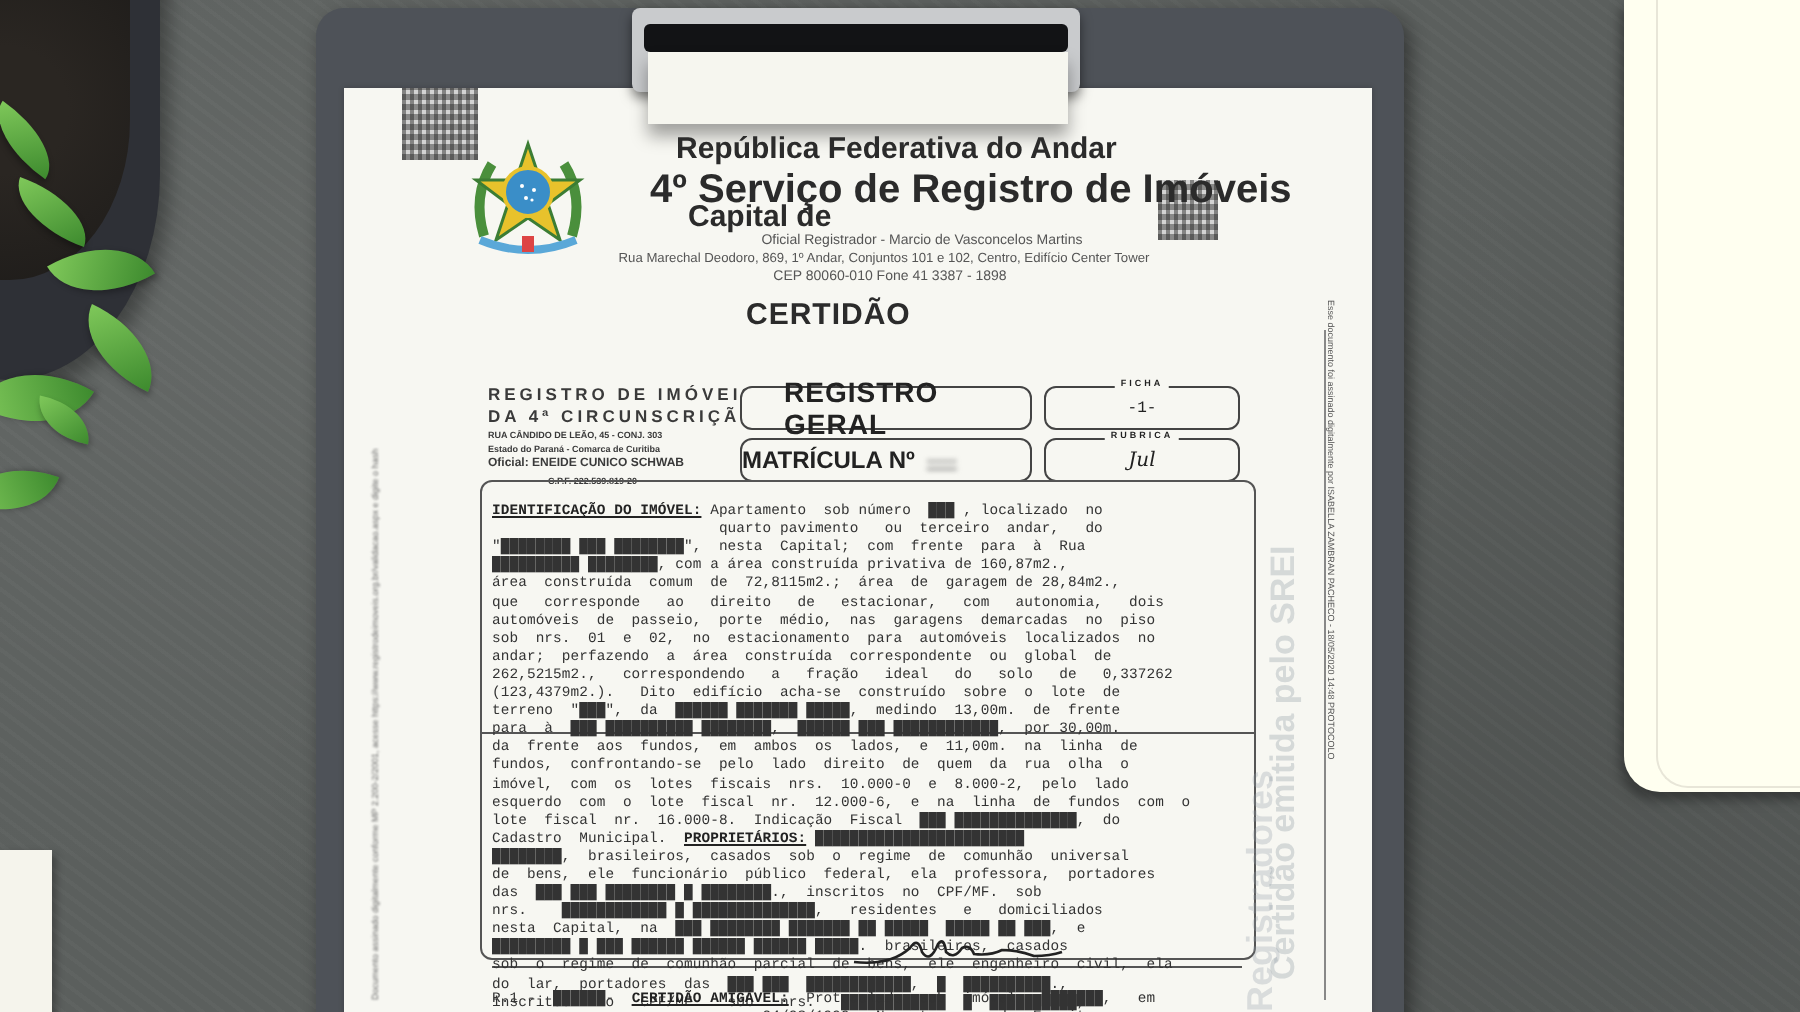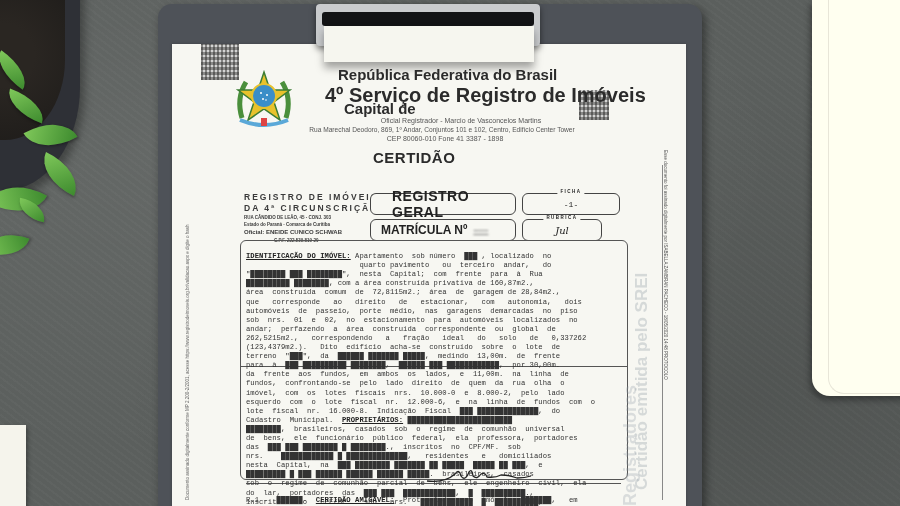--- a/index.html
+++ b/index.html
@@ -165,49 +165,49 @@
   <polygon points="32,4 38,22 58,22 42,34 48,52 32,41 16,52 22,34 6,22 26,22" fill="#e8c22c" stroke="#3c7d34" stroke-width="1.5"></polygon>
   <circle cx="32" cy="28" r="12" fill="#3a8ec8" stroke="#e8c22c" stroke-width="2"></circle>
   <circle cx="29" cy="25" r="1" fill="#fff"></circle>
     <circle cx="35" cy="27" r="1" fill="#fff"></circle>
     <circle cx="31" cy="31" r="1" fill="#fff"></circle>
     <circle cx="34" cy="32" r="0.8" fill="#fff"></circle>
   <path d="M8 52 Q32 62 56 52" stroke="#5aa8d8" stroke-width="4" fill="none"></path>
   <rect x="29" y="50" width="6" height="8" fill="#d44"></rect>
 </svg>
 
-<div class="hdr-line" style="top:66px;left:338px;font-size:15px;">República Federativa do Brasil</div>
+<div class="hdr-line" style="top:66px;left:338px;font-size:15px;">República Federativa do Andar</div>
 <div class="hdr-line" style="top:84px;left:325px;font-size:20px;">4º Serviço de Registro de Imóveis</div>
 <div class="hdr-line" style="top:100px;left:344px;font-size:15px;">Capital de</div>
 <div class="small-line" style="left:366px;top:117px;width:190px;">Oficial Registrador - Marcio de Vasconcelos Martins</div>
 <div class="small-line" style="left:297px;top:126px;width:290px;font-size:6.6px;">Rua Marechal Deodoro, 869, 1º Andar, Conjuntos 101 e 102, Centro, Edifício Center Tower</div>
 <div class="small-line" style="left:380px;top:135px;width:130px;">CEP 80060-010 Fone 41 3387 - 1898</div>
 <div class="cert-title">CERTIDÃO</div>
 
 <div class="office-block">
   <div class="t1">REGISTRO DE IMÓVEIS</div>
   <div class="t1">DA 4ª CIRCUNSCRIÇÃO</div>
   <div class="t2">RUA CÂNDIDO DE LEÃO, 45 - CONJ. 303</div>
   <div class="t2">Estado do Paraná - Comarca de Curitiba</div>
   <div class="t3">Oficial: ENEIDE CUNICO SCHWAB</div>
   <div class="t2" style="padding-left:30px;">C.P.F. 222.539.819-20</div>
 </div>
 
 <div class="box" style="left:370px;top:193px;width:146px;height:22px;font-size:14px;font-weight:bold;letter-spacing:0.5px;padding-left:21px;">
   <span>REGISTRO GERAL</span>
 </div>
-<div class="box" style="left:370px;top:219px;width:146px;height:22px;font-size:12px;font-weight:bold;justify-content:flex-start;padding-left:10px;">
+<div class="box" style="left:370px;top:219px;width:146px;height:22px;font-size:12px;font-weight:bold;justify-content:flex-start;">
   <span>MATRÍCULA Nº</span>
   <span class="blur" style="margin-left:6px;font-size:9px;text-decoration:underline;">-----</span>
 </div>
 <div class="box" style="left:522px;top:193px;width:98px;height:22px;font-size:8px;">
   <span class="box-label">FICHA</span>
   <span style="font-family:'Liberation Mono',monospace;">-1-</span>
 </div>
-<div class="box" style="left:522px;top:219px;width:80px;height:22px;font-size:10px;font-style:italic;font-family:'DejaVu Serif',serif;text-align:center;">
+<div class="box" style="left:522px;top:219px;width:98px;height:22px;font-size:10px;font-style:italic;font-family:'DejaVu Serif',serif;text-align:center;">
   <span class="box-label" style="font-style:normal;font-family:'Liberation Sans',sans-serif;">RUBRICA</span>
   <span>Jul</span>
 </div>
 
 <div class="body-frame"></div>
 <div class="divider-h" style="left:240px;top:366px;width:388px;"></div>
 <div class="divider-h" style="left:246px;top:483px;width:375px;"></div>
 
 <div class="mono" style="left:246px;top:243px;">
 <div><span class="b">IDENTIFICAÇÃO DO IMÓVEL:</span><span> Apartamento  sob número  ███ , localizado  no</span></div><div>                          quarto pavimento   ou  terceiro  andar,   do</div><div>"████████ ███ ████████",  nesta  Capital;  com  frente  para  à  Rua</div><div>██████████ ████████, com a área construída privativa de 160,87m2.,</div><div>área  construída  comum  de  72,8115m2.;  área  de  garagem de 28,84m2.,</div><div>que   corresponde   ao   direito   de   estacionar,   com   autonomia,   dois</div><div>automóveis  de  passeio,  porte  médio,  nas  garagens  demarcadas  no  piso</div><div>sob  nrs.  01  e  02,  no  estacionamento  para  automóveis  localizados  no</div><div>andar;  perfazendo  a  área  construída  correspondente  ou  global  de</div><div>262,5215m2.,   correspondendo   a   fração   ideal   do   solo   de   0,337262</div><div>(123,4379m2.).   Dito  edifício  acha-se  construído  sobre  o  lote  de</div><div>terreno  "███",  da  ██████ ███████ █████,  medindo  13,00m.  de  frente</div><div>para  à  ███ ██████████ ████████,  ██████ ███ ████████████,  por 30,00m.</div><div>da  frente  aos  fundos,  em  ambos  os  lados,  e  11,00m.  na  linha  de</div><div>fundos,  confrontando-se  pelo  lado  direito  de  quem  da  rua  olha  o</div><div>imóvel,  com  os  lotes  fiscais  nrs.  10.000-0  e  8.000-2,  pelo  lado</div><div>esquerdo  com  o  lote  fiscal  nr.  12.000-6,  e  na  linha  de  fundos  com  o</div><div>lote  fiscal  nr.  16.000-8.  Indicação  Fiscal  ███ ██████████████,  do</div><div><span>Cadastro  Municipal.  </span><span class="b">PROPRIETÁRIOS:</span><span> ████████████████████████</span></div><div>████████,  brasileiros,  casados  sob  o  regime  de  comunhão  universal</div><div>de  bens,  ele  funcionário  público  federal,  ela  professora,  portadores</div><div>das  ███ ███ ████████ █ ████████.,  inscritos  no  CPF/MF.  sob</div><div>nrs.    ████████████ █ ██████████████,   residentes   e   domiciliados</div><div>nesta  Capital,  na  ███ ████████ ███████ ██ █████  █████ ██ ███,  e</div><div>█████████ █ ███ ██████ ██████ ██████ █████.  brasileiros,  casados</div><div>sob  o  regime  de  comunhão  parcial  de  bens,  ele  engenheiro  civil,  ela</div><div>do  lar,  portadores  das  ███ ███  ████████████,  █  ██████████.,</div><div>inscritos   no   CPF/MF.   sob   nrs.   ████████████  █  ██████████,</div>

